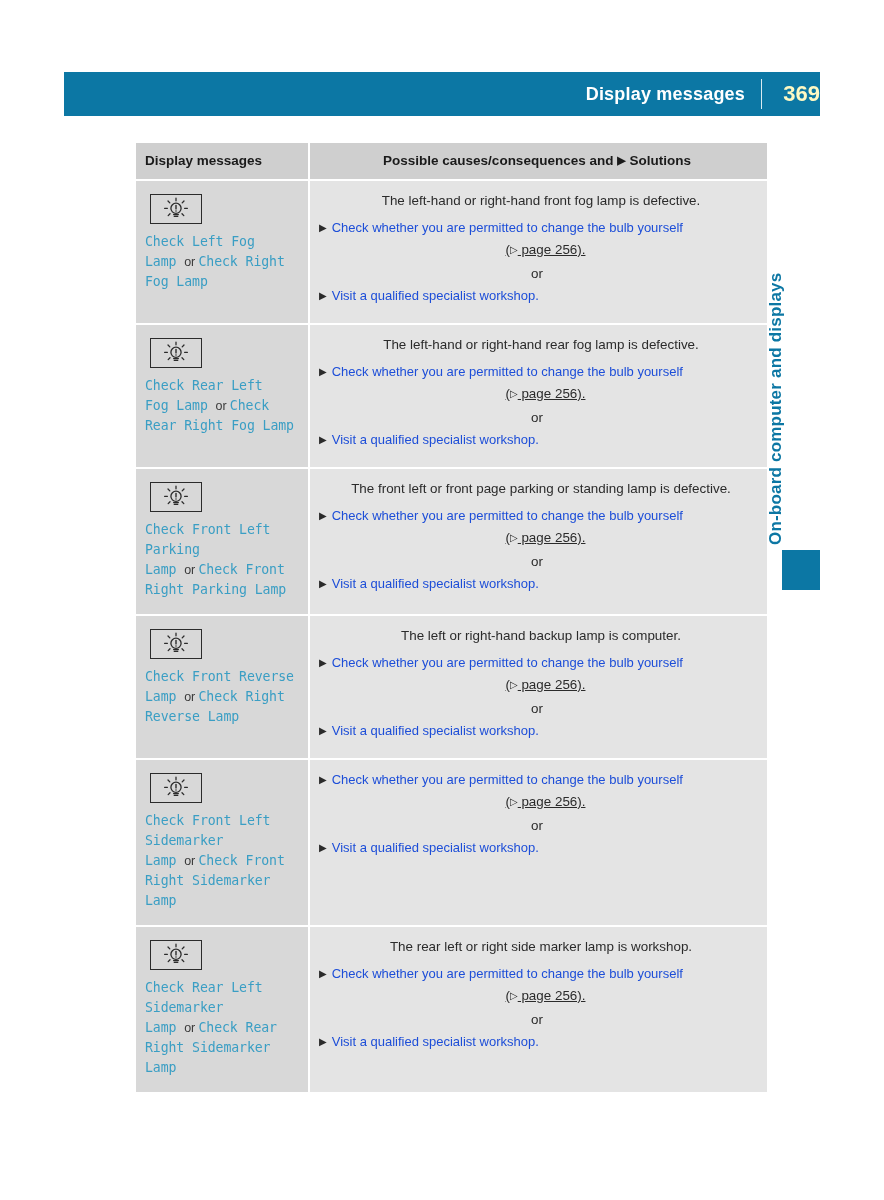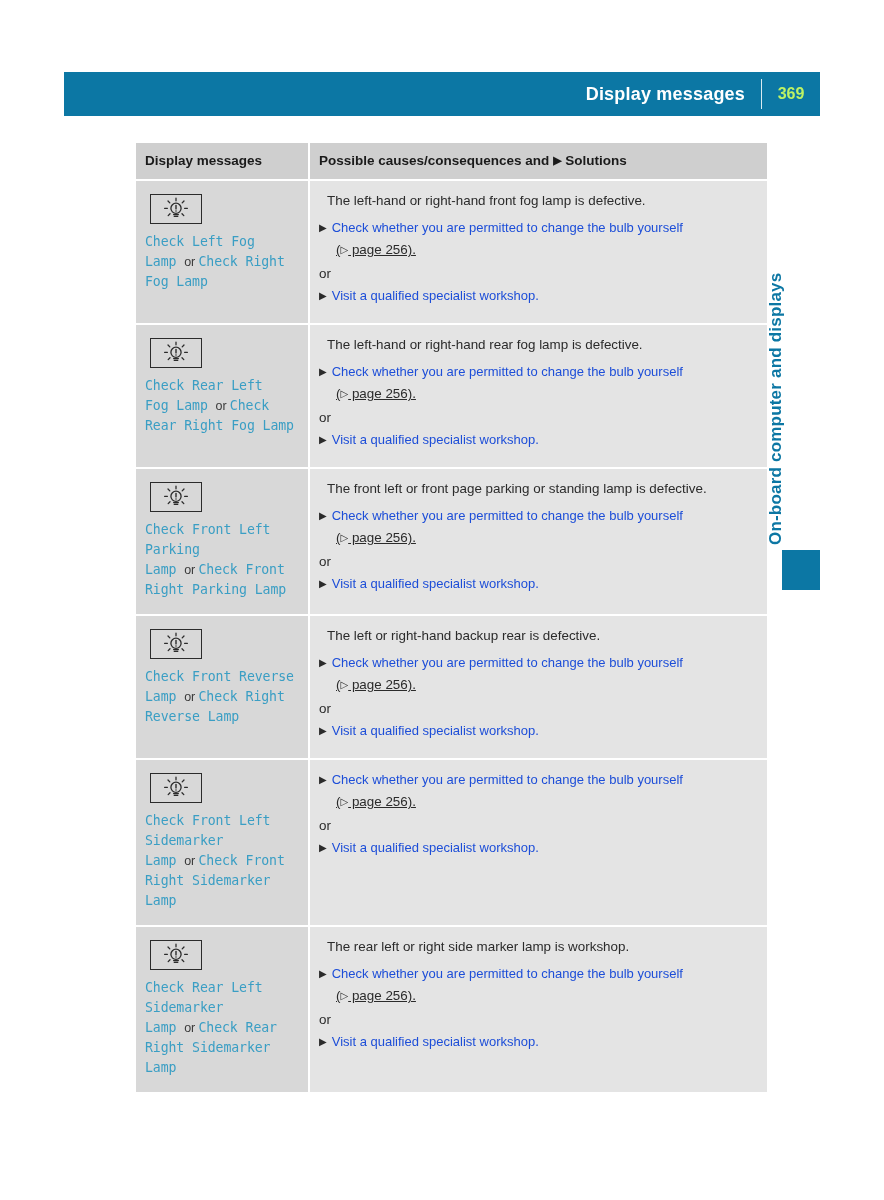--- a/index.html
+++ b/index.html
@@ -34,25 +34,25 @@
     letter-spacing: 0.2px;
     padding-right: 16px;
   }
   .header-divider {
     width: 1px;
     height: 30px;
     background: #ffffff;
     opacity: 0.85;
   }
   .header-page {
-    color: #bef264;
-    font-size: 16px;
+    color: #fef9c3;
+    font-size: 22px;
     font-weight: bold;
     width: 58px;
-    text-align: center;
+    text-align: right;
   }
 
   
   .side-label {
     position: absolute;
     left: 766px;
     top: 205px;
     width: 30px;
     height: 340px;
     color: #0c77a4;
@@ -95,20 +95,21 @@
     background: #d8d8d8;
     padding: 11px 12px 14px 9px;
     box-sizing: border-box;
   }
   .cell-right {
     flex: 1 1 auto;
     background: #e4e4e4;
     padding: 11px 12px 14px 9px;
     box-sizing: border-box;
     border-left: 2px solid #ffffff;
+    text-align: center;
   }
 
   .header-row .cell-left,
   .header-row .cell-right {
     background: #cfcfcf;
     padding-top: 9px;
     padding-bottom: 9px;
   }
   .col-head {
     font-size: 13.5px;
@@ -332,21 +333,21 @@
               </g>
             </svg>
           </div>
           <div class="msg">
             <div><span>Check Front Reverse</span></div>
             <div><span>Lamp </span><span class="or">or </span><span>Check Right</span></div>
             <div><span>Reverse Lamp</span></div>
           </div>
         </div>
         <div class="cell-right">
-          <p class="cause">The left or right-hand backup rear is defective.</p>
+          <p class="cause">The left or right-hand backup lamp is computer.</p>
           <div class="step">
             <span class="step-arrow">▶</span>
             <span class="step-text">Check whether you are permitted to change the bulb yourself</span>
           </div>
           <div class="step-sub"><span>(</span><span class="ref-tri">▷</span><span> page 256).</span></div>
           <div class="orline">or</div>
           <div class="step">
             <span class="step-arrow">▶</span>
             <span class="step-text">Visit a qualified specialist workshop.</span>
           </div>

